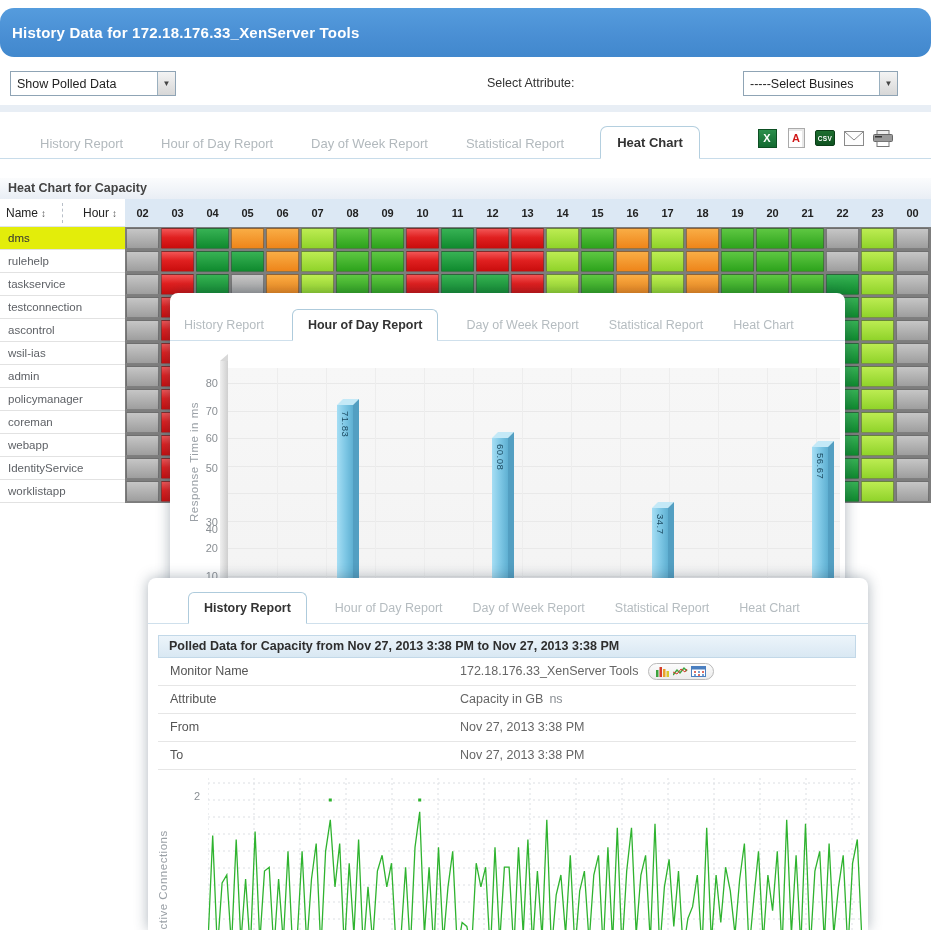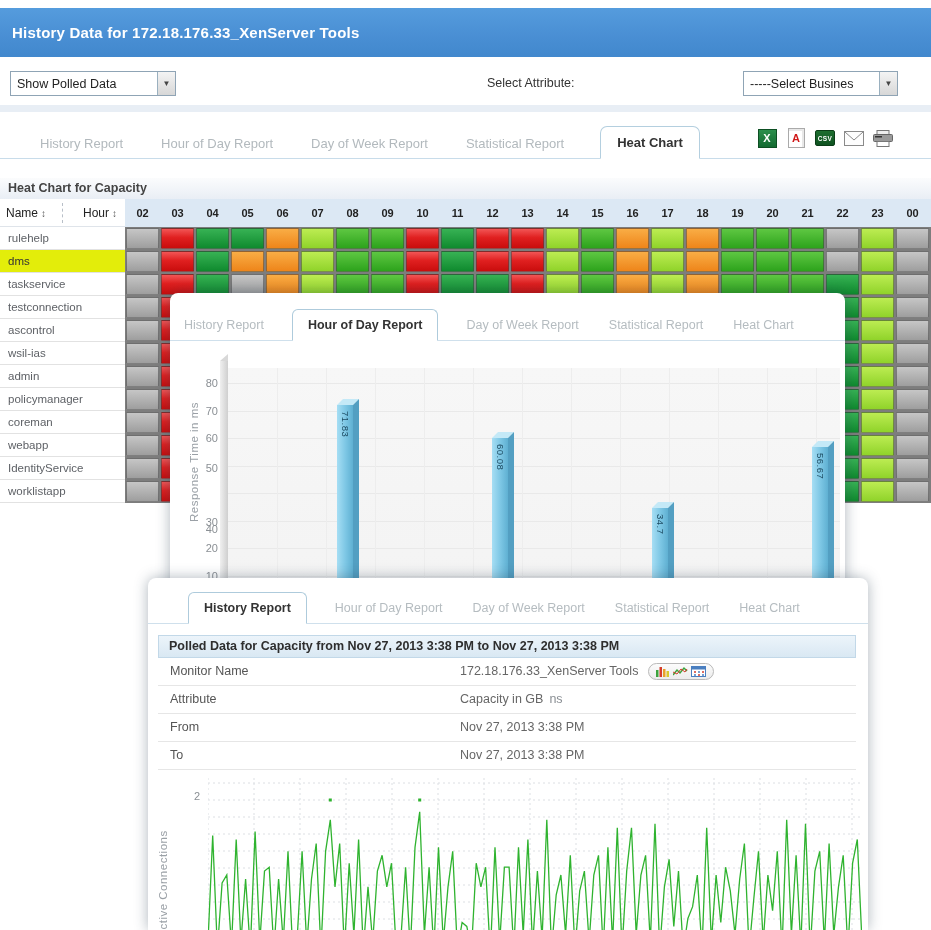--- a/index.html
+++ b/index.html
@@ -1,20 +1,20 @@
 <!DOCTYPE html>
 <html><head>
 <meta charset="utf-8">
 <style>
   html,body{margin:0;padding:0;background:#fff;}
   #app{position:relative;width:931px;height:930px;overflow:hidden;background:#fff;
        font-family:"Liberation Sans",sans-serif;-webkit-font-smoothing:antialiased;}
   
   .blue-header{position:absolute;left:0;top:8px;width:931px;height:49px;
-    background:linear-gradient(180deg,#559cdd 0%,#4a8fd4 55%,#4188cd 100%);}
+    background:linear-gradient(180deg,#559cdd 0%,#4a8fd4 55%,#4188cd 100%);border-radius:14px;}
   .blue-header .title{position:absolute;left:12px;top:0;line-height:49px;color:#fff;
     font-size:15px;font-weight:bold;letter-spacing:.2px;}
   
   .controls{position:absolute;left:0;top:57px;width:931px;height:48px;background:#fff;}
   .sel{position:absolute;top:14px;height:25px;background:#fff;border:1px solid #8fa4b5;
     display:flex;align-items:center;box-sizing:border-box;cursor:pointer;}
   .sel .val{flex:1;font-size:12.5px;color:#222;padding:0 6px;white-space:nowrap;overflow:hidden;}
   .sel .arr{width:17px;height:100%;border-left:1px solid #9ab0bf;display:flex;align-items:center;
     justify-content:center;font-size:8px;color:#444;background:linear-gradient(180deg,#f4f4f4,#d7d7d7);}
   .ctrl-label{position:absolute;top:0;line-height:53px;font-size:12.5px;color:#333;}
@@ -207,54 +207,54 @@
         <div>19</div>
         <div>20</div>
         <div>21</div>
         <div>22</div>
         <div>23</div>
         <div>00</div>
       </div>
   </div>
   <div id="heat-rows">
       <div class="hrow">
+        <div class="hname selrow">dms</div>
+        <div class="hcells">
+          <div class="hcell c-G"></div>
+          <div class="hcell c-R"></div>
+          <div class="hcell c-D"></div>
+          <div class="hcell c-O"></div>
+          <div class="hcell c-O"></div>
+          <div class="hcell c-L"></div>
+          <div class="hcell c-N"></div>
+          <div class="hcell c-N"></div>
+          <div class="hcell c-R"></div>
+          <div class="hcell c-D"></div>
+          <div class="hcell c-R"></div>
+          <div class="hcell c-R"></div>
+          <div class="hcell c-L"></div>
+          <div class="hcell c-N"></div>
+          <div class="hcell c-O"></div>
+          <div class="hcell c-L"></div>
+          <div class="hcell c-O"></div>
+          <div class="hcell c-N"></div>
+          <div class="hcell c-N"></div>
+          <div class="hcell c-N"></div>
+          <div class="hcell c-G"></div>
+          <div class="hcell c-L"></div>
+          <div class="hcell c-G"></div>
+        </div>
+      </div>
+      <div class="hrow">
         <div class="hname">rulehelp</div>
         <div class="hcells">
           <div class="hcell c-G"></div>
           <div class="hcell c-R"></div>
           <div class="hcell c-D"></div>
           <div class="hcell c-D"></div>
-          <div class="hcell c-O"></div>
-          <div class="hcell c-L"></div>
-          <div class="hcell c-N"></div>
-          <div class="hcell c-N"></div>
-          <div class="hcell c-R"></div>
-          <div class="hcell c-D"></div>
-          <div class="hcell c-R"></div>
-          <div class="hcell c-R"></div>
-          <div class="hcell c-L"></div>
-          <div class="hcell c-N"></div>
-          <div class="hcell c-O"></div>
-          <div class="hcell c-L"></div>
-          <div class="hcell c-O"></div>
-          <div class="hcell c-N"></div>
-          <div class="hcell c-N"></div>
-          <div class="hcell c-N"></div>
-          <div class="hcell c-G"></div>
-          <div class="hcell c-L"></div>
-          <div class="hcell c-G"></div>
-        </div>
-      </div>
-      <div class="hrow">
-        <div class="hname selrow">dms</div>
-        <div class="hcells">
-          <div class="hcell c-G"></div>
-          <div class="hcell c-R"></div>
-          <div class="hcell c-D"></div>
-          <div class="hcell c-O"></div>
           <div class="hcell c-O"></div>
           <div class="hcell c-L"></div>
           <div class="hcell c-N"></div>
           <div class="hcell c-N"></div>
           <div class="hcell c-R"></div>
           <div class="hcell c-D"></div>
           <div class="hcell c-R"></div>
           <div class="hcell c-R"></div>
           <div class="hcell c-L"></div>
           <div class="hcell c-N"></div>

